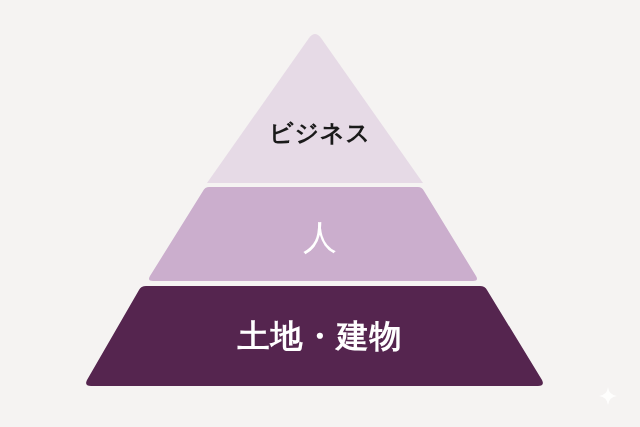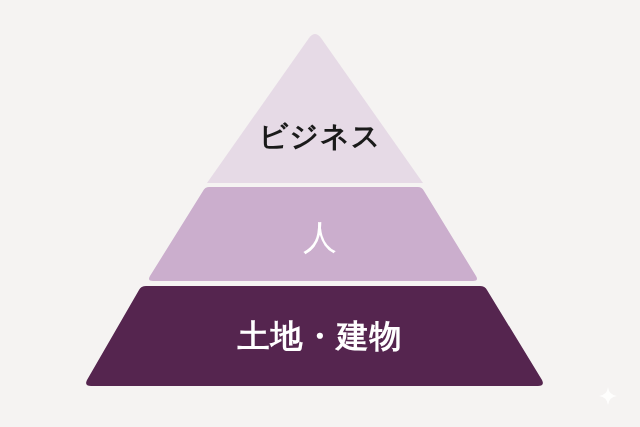--- a/index.html
+++ b/index.html
@@ -1,20 +1,20 @@
 <!DOCTYPE html>
 <html><head>
   <meta charset="utf-8">
   <style>
     html, body { margin:0; padding:0; }
     body { width:640px; height:427px; background:#f5f3f2; position:relative; overflow:hidden;
       font-family:"DejaVu Sans", sans-serif; }
     svg.pyr { position:absolute; left:0; top:0; }
     .label { position:absolute; left:0; width:640px; text-align:center; font-weight:bold; }
-    .l-top { top:117px; font-size:29px; color:#1a1a1a; letter-spacing:1px; }
+    .l-top { top:117px; font-size:24px; color:#1a1a1a; letter-spacing:1px; }
     .l-mid { top:215px; font-size:34px; color:#ffffff; font-weight:normal; }
     .l-bot { top:315px; font-size:32px; color:#ffffff; letter-spacing:1px; }
     .sparkle { position:absolute; left:598px; top:386px; width:20px; height:20px; }
   </style>
 </head>
 <body>
 
 <svg class="pyr" width="640" height="427" viewBox="0 0 640 427">
   <path d="M309,38 Q315,30 321,38 L423,183 L207,183 Z" fill="#e6dae6"></path>
   <path d="M209,187 L418,187 Q422,187 424,191 L476,276 Q479,281 473,281 L153,281 Q147,281 150,276 L203,191 Q205,187 209,187 Z" fill="#cbaecd"></path>

